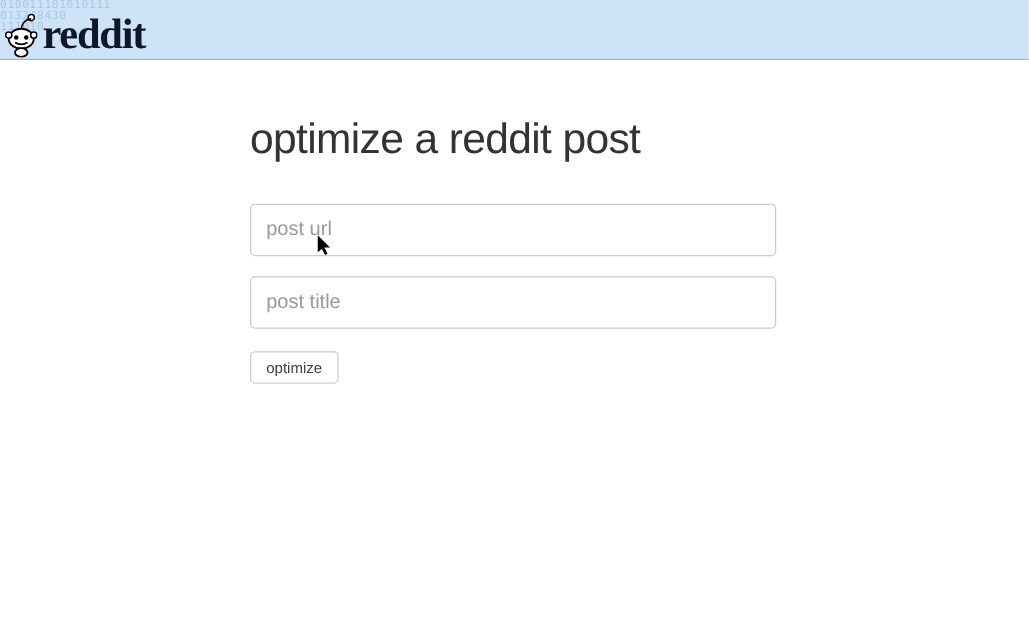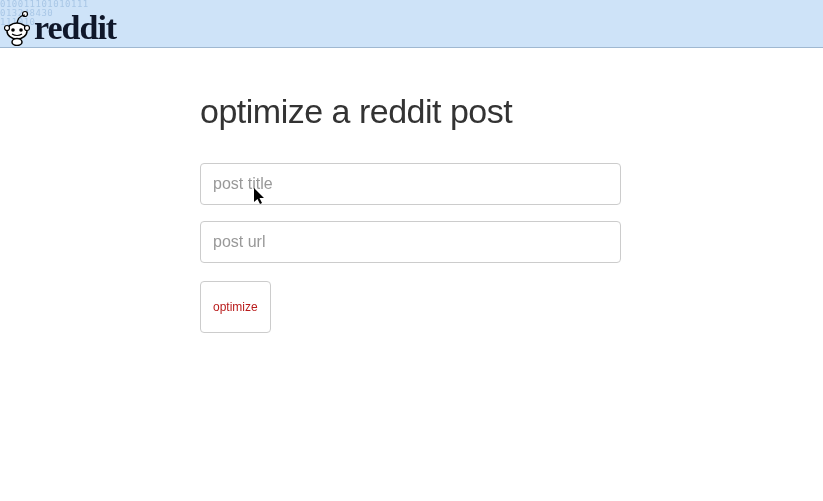--- a/index.html
+++ b/index.html
@@ -77,23 +77,23 @@
       outline: none;
       font-family: Verdana, Geneva, sans-serif;
     }
     .field::placeholder {
       color: #999999;
     }
     .submit-btn {
       background: #ffffff;
       border: 1px solid #cccccc;
       border-radius: 4px;
-      padding: 18px 12px;
+      padding: 5px 12px;
       font-size: 12px;
-      color: #b91c1c;
+      color: #404040;
       cursor: pointer;
       font-family: Verdana, Geneva, sans-serif;
       margin-top: 2px;
     }
     .cursor {
       position: absolute;
       left: 254px;
       top: 188px;
       z-index: 10;
       pointer-events: none;
@@ -119,20 +119,20 @@
       <circle cx="17" cy="20" r="1.8" fill="#000000"></circle>
       <path d="M 8 24 Q 13 27 18 24" fill="none" stroke="#000000" stroke-width="1.2"></path>
       <ellipse cx="13" cy="32" rx="5" ry="3.5" fill="#ffffff" stroke="#000000" stroke-width="1.5"></ellipse>
     </svg>
     <span class="logo-text">reddit</span>
   </div>
 </div>
 
 <div class="main">
   <h1 class="page-title">optimize a reddit post</h1>
+  <input type="text" class="field" placeholder="post url" style="">
   <input type="text" class="field" placeholder="post title" style="">
-  <input type="text" class="field" placeholder="post url" style="">
   <button class="submit-btn">optimize</button>
 </div>
 
 <svg class="cursor" width="14" height="18" viewBox="0 0 14 18">
   <path d="M 0 0 L 0 14 L 3.5 11 L 6 16 L 8 15 L 5.5 10 L 10 10 Z" fill="#000000"></path>
 </svg>
 
 </body></html>

